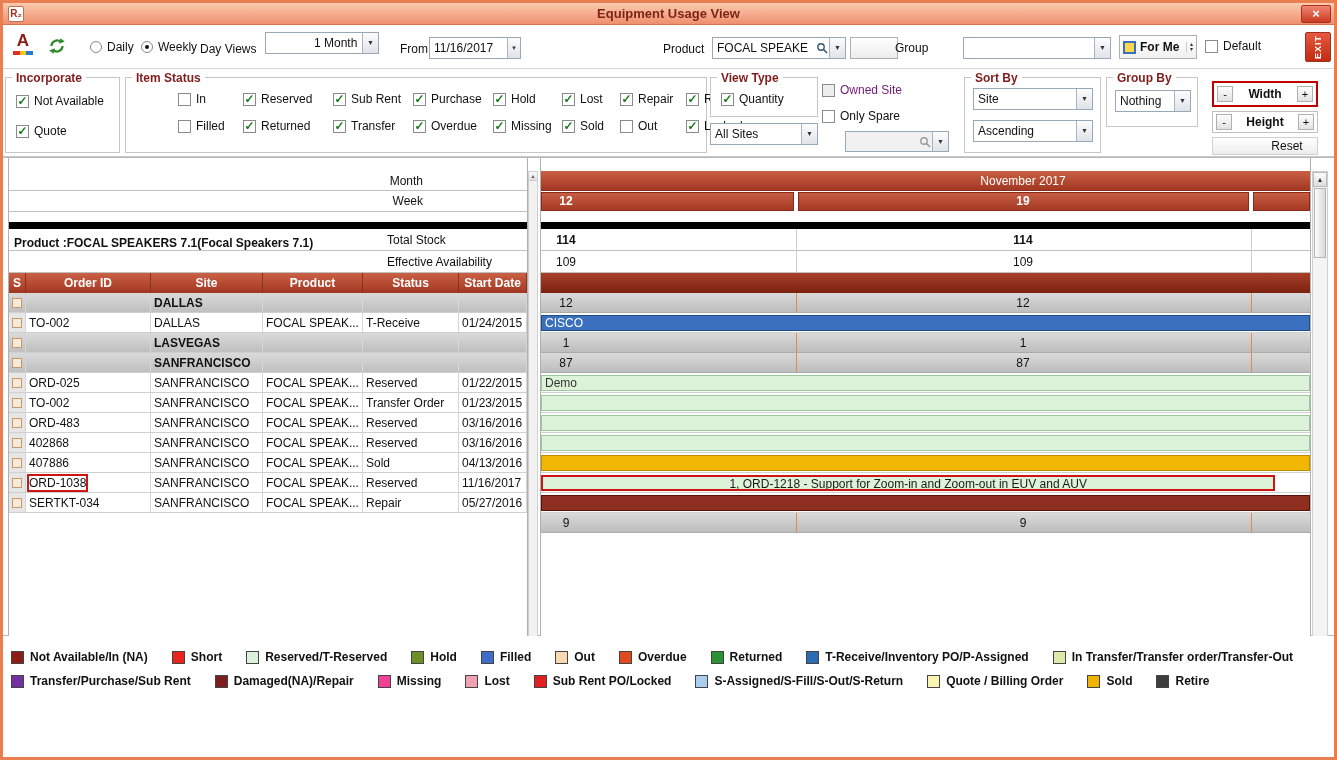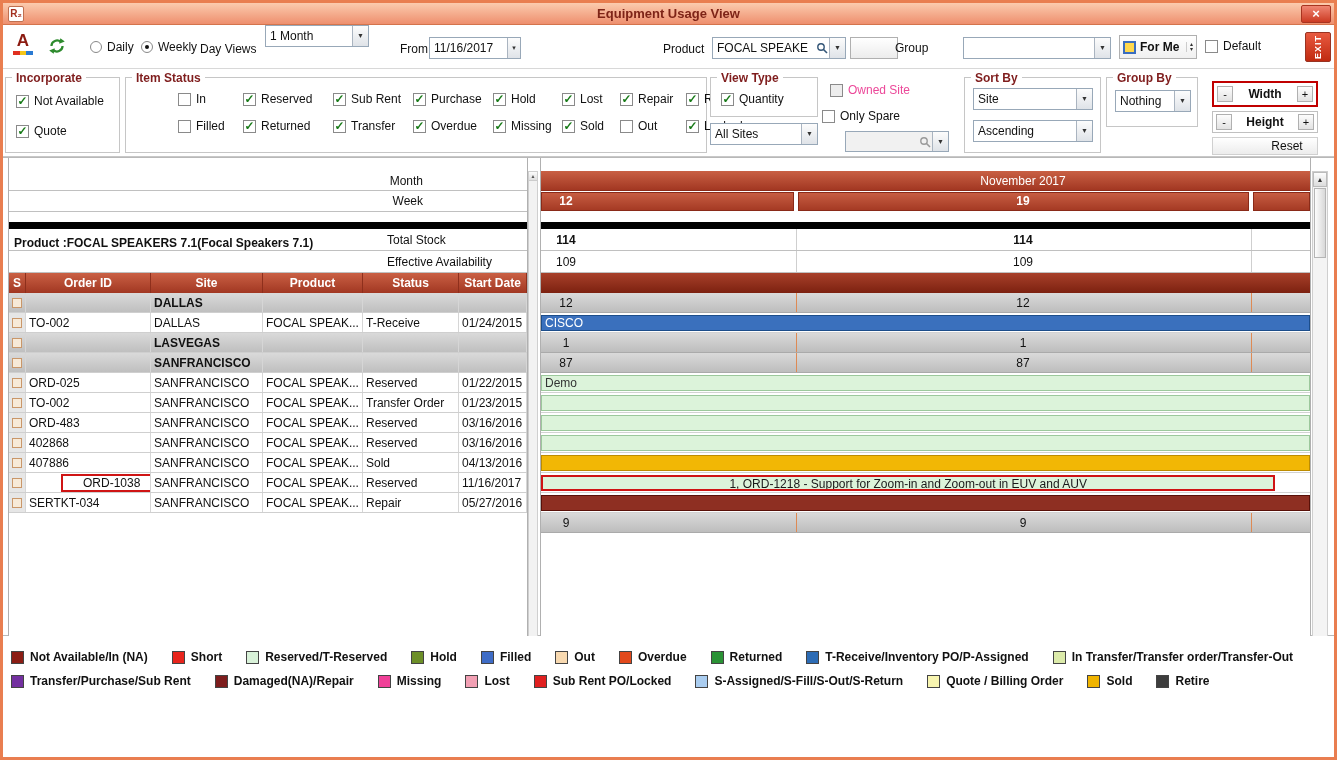--- a/index.html
+++ b/index.html
@@ -29,21 +29,21 @@
   .combo .dd { width:16px; border-left:1px solid #aab4c0; background:linear-gradient(#fcfcfc,#dfe3e8); font-size:7px; color:#333; text-align:center; line-height:20px; flex:none; }
   .combo .mag { width:15px; display:flex; align-items:center; justify-content:center; flex:none; }
   .combo.disabled { background:#f1f1f1; color:#999; }
   .btn { position:absolute; border:1px solid #b0b0b0; background:linear-gradient(#ffffff,#ececec); text-align:center; font-size:12px;padding-left:44px; }
   .forme { left:1116px; top:10px; width:78px; height:24px; border:1px solid #b0b0b0; background:linear-gradient(#ffffff,#f0f0f0); display:flex; align-items:center; gap:4px; padding:0 3px; }
   .forme .ic { width:13px; height:13px; background:#ffd84d; border:2px solid #3a6ebf; flex:none; }
   .forme .t { font-weight:bold; font-size:12px; }
   .forme .spin { margin-left:auto; display:flex; flex-direction:column; font-size:6px; line-height:5px; color:#333; border-left:1px solid #ccc; padding-left:3px; }
   .cbx { display:inline-flex; align-items:center; gap:5px; font-size:12px; }
   .cbx .box { display:inline-block; width:13px; height:13px; border:1px solid #8a8a8a; background:#fff; font-size:12px; line-height:11px; text-align:center; color:#177a17; font-weight:bold; flex:none; overflow:visible; }
-  .cbx.disabled { color:#ec4899;margin-left:8px; }
+  .cbx.disabled { color:#701a75; }
   .cbx.disabled .box { background:#ededed; }
   .exit { left:1302px; top:7px; width:26px; height:30px; background:linear-gradient(#e85a40,#c02a10); border:1px solid #993322; border-radius:2px; color:#fff; display:flex; align-items:center; justify-content:center; }
   .exit span { transform:rotate(-90deg); font-size:9px; font-weight:bold; letter-spacing:1px; }
 
   
   .filterbar { position:relative; height:88px; background:#fff; border-bottom:1px solid #c8c8c8; }
   .gbox { position:absolute; border:1px solid #c6c6c6; background:#fff; }
   .gbox .cap { position:absolute; top:-7px; left:6px; background:#fff; padding:0 4px; font-size:12px; font-weight:bold; color:#7f1d1d; }
   .inc-col { position:absolute; left:10px; top:16px; display:flex; flex-direction:column; gap:16px; }
   .is-grid { position:absolute; left:8px; top:14px; display:flex; flex-direction:column; gap:13px; }
@@ -78,21 +78,21 @@
   .c-s{width:17px;flex:none;} .c-oid{width:125px;flex:none;} .c-site{width:112px;flex:none;}
   .c-prod{width:100px;flex:none;} .c-stat{width:96px;flex:none;} .c-date{width:68px;flex:none;}
   .tbody { position:absolute; left:0; top:135px; width:518px; }
   .trow { display:flex; height:20px; border-bottom:1px solid #cfcfcf; background:#fff; }
   .trow .tc { border-right:1px solid #d6d6d6; padding:0 3px; display:flex; align-items:center; overflow:hidden; white-space:nowrap; font-size:12px; }
   .trow .c-s { padding:0; justify-content:center; background:#e6e6e6; }
   .trow-group { background:linear-gradient(#dadada,#bfbfbf); }
   .trow-group .c-s { background:transparent; }
   .trow-group .c-site { font-weight:bold; }
   .row-icon { display:inline-block; width:10px; height:10px; background:#f7ead8; border:1px solid #c9976a; }
-  .hl-red { outline:2px solid #cf1414; padding:0 20px;margin-left:34px; }
+  .hl-red { outline:2px solid #cf1414; padding:0 0; }
 
   .month-band { position:absolute; left:0; top:13px; width:769px; height:20px; background:linear-gradient(#c96044,#a23722); border-bottom:1px solid #8a2a18; }
   .month-label { position:absolute; left:482px; top:3px; transform:translateX(-50%); color:#fff; font-size:12px; }
   .week-band { position:absolute; left:0; top:33px; width:769px; height:21px; background:#fff; }
   .wk-seg { position:absolute; top:1px; height:19px; background:linear-gradient(#c75d42,#a53a24); border:1px solid #8a2a18; }
   .wk-num { position:absolute; top:3px; transform:translateX(-50%); color:#fff; font-weight:bold; font-size:12px; }
   .stock-row { position:absolute; left:0; width:769px; border-bottom:1px solid #c0c0c0; background:#fff; }
   .stock-1 { top:71px; height:22px; font-weight:bold; } .stock-2 { top:93px; height:22px; }
   .s-val { position:absolute; top:4px; transform:translateX(-50%); font-size:12px; }
   .s-div { position:absolute; top:0; bottom:0; width:1px; background:#cfcfcf; }
@@ -153,21 +153,21 @@
     </span>
     <span class="tbi radio" style="left:87px;top:15px;">
         <span class="dot"></span>
         <span class="lbl">Daily</span>
       </span>
     <span class="tbi radio selected" style="left:138px;top:15px;">
         <span class="dot"></span>
         <span class="lbl">Weekly</span>
       </span>
     <span class="tbi lbl12" style="left:197px;top:17px;">Day Views</span>
-    <div class="combo" style="left:262px;top:0;width:104px;">
+    <div class="combo" style="left:262px;top:7px;width:114px;padding-left:44px;">
       <span class="val">1 Month</span>
       <span class="dd">▼</span>
     </div>
     <span class="tbi lbl12" style="left:397px;top:17px;">From</span>
     <div class="combo" style="left:426px;top:12px;width:92px;">
       <span class="val">11/16/2017</span>
       <span class="dd" style="width:13px;">▾</span>
     </div>
     <span class="tbi lbl12" style="left:660px;top:17px;">Product</span>
     <div class="combo" style="left:709px;top:12px;width:134px;">

